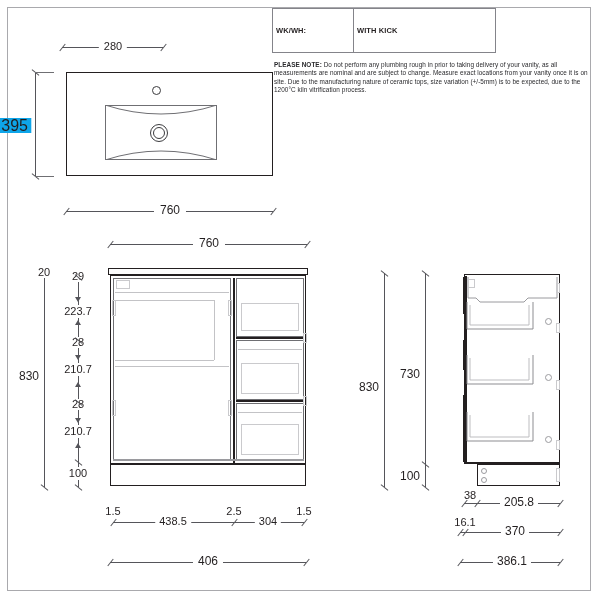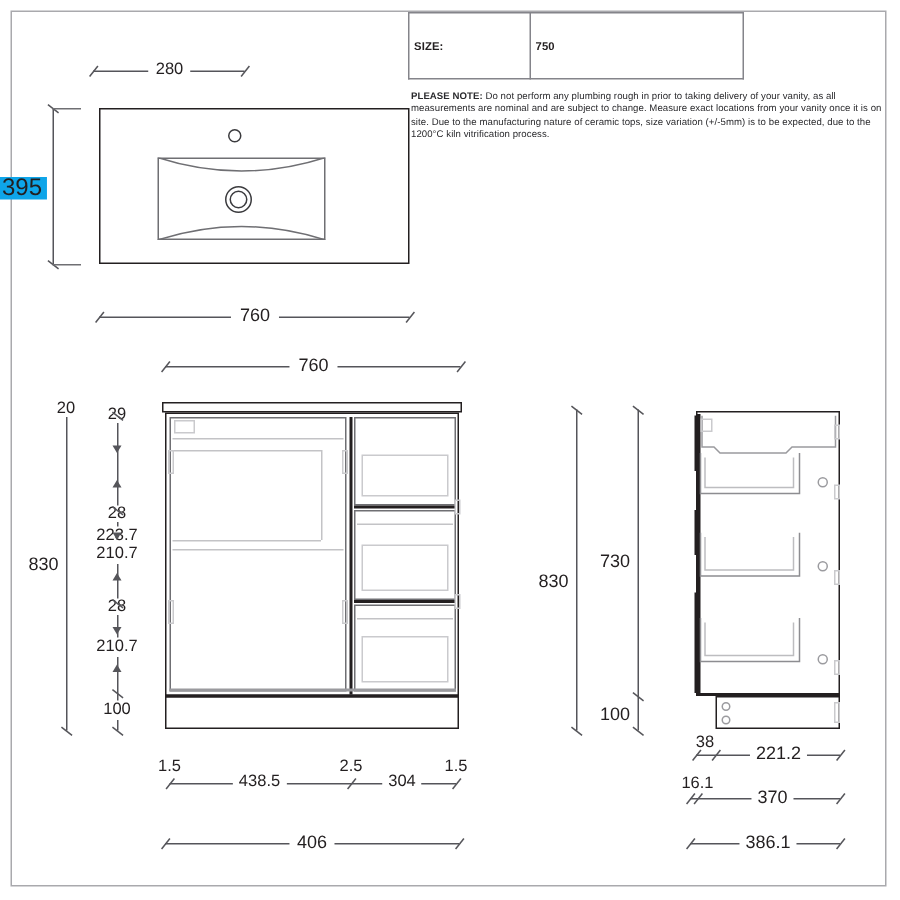--- a/index.html
+++ b/index.html
@@ -67,22 +67,22 @@
 <body>
 
 <div id="sheet">
 
   <div class="border"></div>
 
   <div id="titleblock">
     <table>
       <tbody>
       <tr>
-        <td class="lab">SIZE:</td>
-        <td>750</td>
+        <td class="lab">WK/WH:</td>
+        <td>WITH KICK</td>
       </tr>
     </tbody>
       </table>
   </div>
 
 
   <div id="note">
     <b>PLEASE NOTE:</b><span> Do not perform any plumbing rough in prior to taking delivery of your vanity, as all measurements are nominal and are subject to change. Measure exact locations from your vanity once it is on site. Due to the manufacturing nature of ceramic tops, size variation (+/-5mm) is to be expected, due to the 1200°C kiln vitrification process.</span>
   </div>
 
@@ -165,21 +165,21 @@
   <div class="ln hl gray" style="left:113px;top:459px;width:191px;height:2px;"></div>
 
   <div class="dimvline" style="left:44px;top:272px;height:215px;"></div>
   <div class="tickh" style="left:40px;top:272px;"></div>
   <div class="tickh" style="left:40px;top:487px;"></div>
   <div class="dim c" style="left:44px;top:267px;background:#fff;padding:0 2px;">20</div>
   <div class="dim r" style="left:41px;top:369px;background:#fff;padding:2px 2px;font-size:12px;">830</div>
 
   <div class="dimvline" style="left:78px;top:277px;height:210px;"></div>
   <div class="dim c" style="left:78px;top:271px;background:#fff;padding:0 2px;">29</div>
-  <div class="dim c" style="left:78px;top:305px;background:#fff;padding:1px 2px;margin-top:46px;">223.7</div>
+  <div class="dim c" style="left:78px;top:305px;background:#fff;padding:1px 2px;">223.7</div>
   <div class="dim c" style="left:78px;top:337px;background:#fff;padding:0 2px;">28</div>
   <div class="dim c" style="left:78px;top:363px;background:#fff;padding:1px 2px;">210.7</div>
   <div class="dim c" style="left:78px;top:399px;background:#fff;padding:0 2px;">28</div>
   <div class="dim c" style="left:78px;top:425px;background:#fff;padding:1px 2px;">210.7</div>
   <div class="dim c" style="left:78px;top:467px;background:#fff;padding:1px 2px;">100</div>
   <div class="tickh" style="left:74px;top:277px;"></div>
   <div class="tickh" style="left:74px;top:340px;"></div>
   <div class="tickh" style="left:74px;top:402px;"></div>
   <div class="tickh" style="left:74px;top:462px;"></div>
   <div class="tickh" style="left:74px;top:487px;"></div>
@@ -255,21 +255,21 @@
   <div class="rect" style="left:477px;top:464px;width:83px;height:22px;"></div>
   <div class="circ g" style="left:481px;top:468px;width:6px;height:6px;"></div>
   <div class="circ g" style="left:481px;top:477px;width:6px;height:6px;"></div>
   <div class="rect lgrayb" style="left:556px;top:468px;width:4px;height:14px;"></div>
 
   <div class="dim c" style="left:470px;top:490px;">38</div>
   <div class="dimline" style="left:464px;top:503px;width:96px;"></div>
   <div class="tick" style="left:464px;top:499px;"></div>
   <div class="tick" style="left:477px;top:499px;"></div>
   <div class="tick" style="left:560px;top:499px;"></div>
-  <div class="dim c" style="left:519px;top:497px;background:#fff;padding:0 4px;font-size:12px;">221.2</div>
+  <div class="dim c" style="left:519px;top:497px;background:#fff;padding:0 4px;font-size:12px;">205.8</div>
 
   <div class="dim c" style="left:465px;top:517px;">16.1</div>
   <div class="dimline" style="left:460px;top:532px;width:100px;"></div>
   <div class="tick" style="left:460px;top:528px;"></div>
   <div class="tick" style="left:465px;top:528px;"></div>
   <div class="tick" style="left:560px;top:528px;"></div>
   <div class="dim c" style="left:515px;top:526px;background:#fff;padding:0 4px;font-size:12px;">370</div>
 
   <div class="dimline" style="left:460px;top:562px;width:100px;"></div>
   <div class="tick" style="left:460px;top:558px;"></div>

